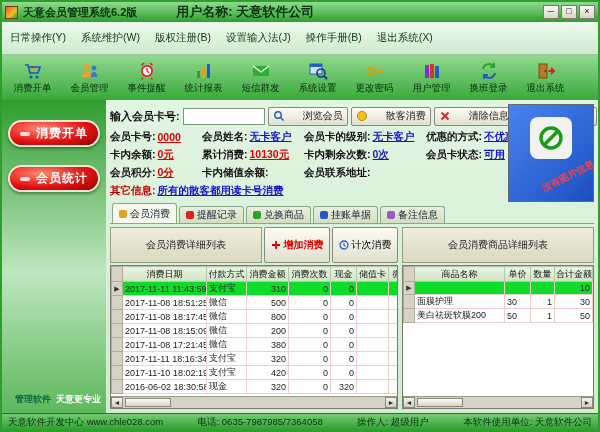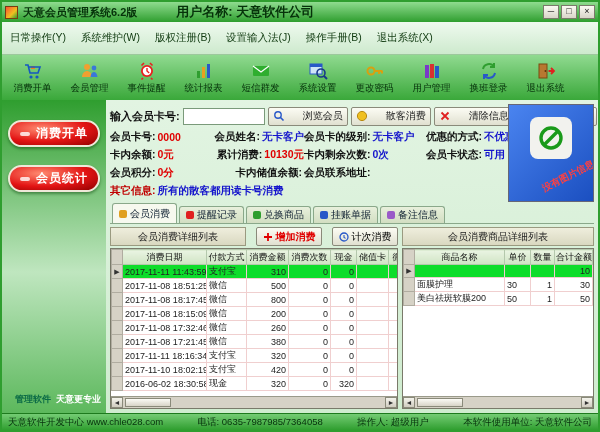--- a/index.html
+++ b/index.html
@@ -31,36 +31,36 @@
   .topsec{position:relative;height:100px;flex:none;}
   .photo{position:absolute;top:0;right:0;width:86px;height:98px;border:1px solid #667;background:linear-gradient(135deg,#4a84f0,#1b4fc0);overflow:hidden;}
   .photo .pbox{width:42px;height:42px;background:#f2f2ee;border-radius:8px;margin:12px auto 0;display:flex;align-items:center;justify-content:center;}
   .noimg{position:absolute;bottom:18px;right:-4px;color:#ff4040;font-size:9.5px;font-weight:bold;transform:rotate(-27deg);white-space:nowrap;}
   .cardrow{display:flex;align-items:center;gap:3px;height:24px;width:398px;}
   .cardrow .clab{font-size:11px;font-weight:bold;color:#111;white-space:nowrap;}
   .cardinput{width:82px;height:17px;border:1px solid #7a9a7a;background:#fff;font-size:11px;padding:0 2px;}
   .fbtn{height:19px;display:flex;align-items:center;gap:18px;padding:0 4px;background:linear-gradient(#fcfcf4,#e0e0d0);border:1px solid #8a8a7a;border-radius:2px;font-size:10px;color:#222;white-space:nowrap;cursor:default;}
   .inforow{display:flex;align-items:center;height:18px;width:400px;font-size:10.5px;white-space:nowrap;}
   .fld{display:flex;align-items:center;overflow:hidden;}
-  .w1{width:92px;}.w2{width:102px;justify-content:flex-end;}.w3{width:122px;}.w4{width:82px;}
+  .w1{width:92px;}.w2{width:102px;}.w3{width:122px;}.w4{width:82px;}
   .lab{font-weight:bold;color:#111;}
   .lab.redlab{color:#c00000;}
-  .val{font-weight:bold;margin-left:2px;}
+  .val{font-weight:bold;margin-left:2px;text-decoration:underline;}
   .red{color:#e00000;}.blue{color:#1414cc;}
   
   .tabs{display:flex;align-items:flex-end;gap:2px;height:20px;flex:none;border-bottom:1px solid #8aa88a;padding-left:2px;}
   .tab{height:17px;padding:0 6px;display:flex;align-items:center;gap:3px;font-size:10px;color:#123;background:linear-gradient(#e8f0dc,#d2dec2);border:1px solid #8aa88a;border-bottom:none;border-radius:3px 3px 0 0;cursor:default;white-space:nowrap;}
   .tab.active{background:#f7f9ef;height:20px;font-weight:normal;}
   .ti{width:8px;height:8px;border-radius:2px;flex:none;}
   .ti1{background:#e0a020;}.ti2{background:#e02020;}.ti3{background:#2f9e2f;}.ti4{background:#2858c8;}.ti5{background:#9a5ac8;}
   
   .tablesec{flex:1;display:flex;gap:4px;margin-top:3px;min-height:0;}
   .lpanel{width:288px;flex:none;display:flex;flex-direction:column;min-height:0;}
   .rpanel{flex:1;min-width:0;display:flex;flex-direction:column;min-height:0;}
-  .phead{height:19px;flex:none;display:flex;gap:10px;margin-bottom:2px;}
+  .phead{height:36px;flex:none;display:flex;gap:2px;margin-bottom:2px;}
   .ptitle{flex:1;background:linear-gradient(#efeedd,#d9d8c0);border:1px solid #9a9a80;font-size:10px;display:flex;align-items:center;justify-content:center;color:#222;white-space:nowrap;}
   .sbtn{width:66px;flex:none;display:flex;align-items:center;justify-content:center;gap:3px;background:linear-gradient(#fcfcf4,#e0e0d0);border:1px solid #8a8a7a;font-size:10px;border-radius:2px;cursor:default;white-space:nowrap;}
   .redtext{color:#e00000;font-weight:bold;}
   .tablewrap{flex:1;border:1px solid #7a7a6a;background:#fff;overflow:hidden;display:flex;flex-direction:column;min-height:0;}
   table{border-collapse:collapse;table-layout:fixed;font-size:9px;width:100%;}
   th{background:linear-gradient(#eaf4e2,#cfe4c4);border:1px solid #b4c8ac;font-weight:normal;height:15px;padding:0 1px;overflow:hidden;white-space:nowrap;color:#111;}
   td{border:1px solid #f0cfcf;height:13px;padding:0 2px;overflow:hidden;white-space:nowrap;color:#222;}
   td.gut,th.gut{background:#d6d2c6;border:1px solid #b0aca0;padding:0;text-align:center;font-size:7px;color:#333;}
   tr.sel td:not(.gut){background:#0ddd2a;}
   .num{text-align:right;}
@@ -404,30 +404,20 @@
                     <td>2017-11-08 18:15:09</td>
                     <td>微信</td>
                     <td class="num">200</td>
                     <td class="num">0</td>
                     <td class="num">0</td>
                     <td class="num"></td>
                     <td class="num"></td>
                   </tr>
                   <tr>
                     <td class="gut"></td>
-                    <td>2017-11-08 17:32:46</td>
-                    <td>微信</td>
-                    <td class="num">260</td>
-                    <td class="num">0</td>
-                    <td class="num">0</td>
-                    <td class="num"></td>
-                    <td class="num"></td>
-                  </tr>
-                  <tr>
-                    <td class="gut"></td>
                     <td>2017-11-08 17:21:45</td>
                     <td>微信</td>
                     <td class="num">380</td>
                     <td class="num">0</td>
                     <td class="num">0</td>
                     <td class="num"></td>
                     <td class="num"></td>
                   </tr>
                   <tr>
                     <td class="gut"></td>

